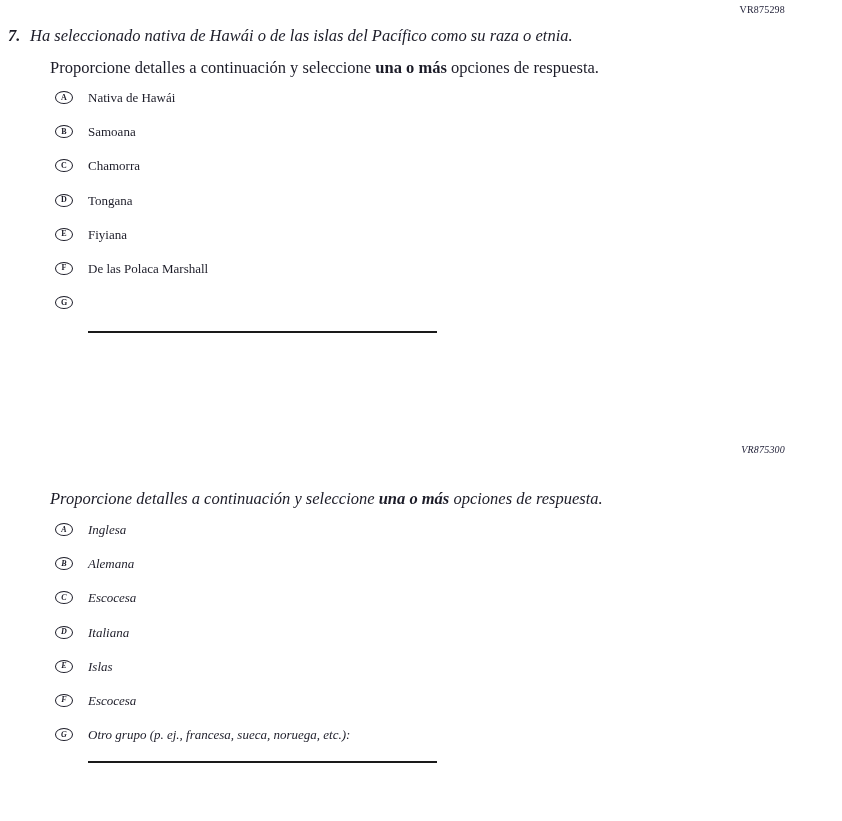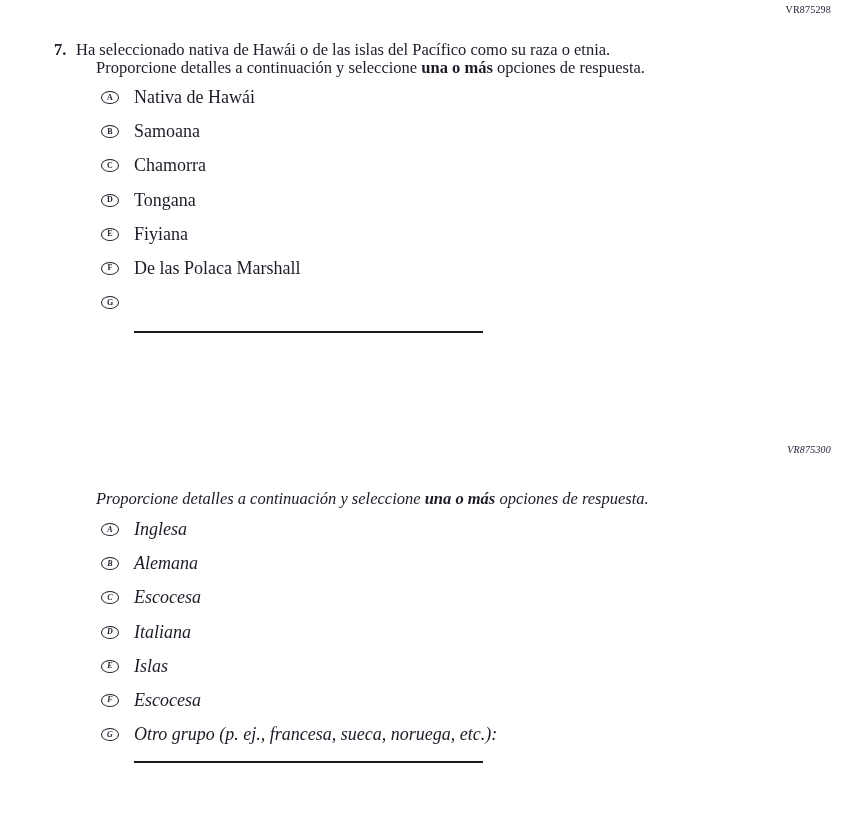--- a/index.html
+++ b/index.html
@@ -9,21 +9,20 @@
     height: 821px;
     position: relative;
     font-family: "Liberation Serif", "DejaVu Serif", serif;
     color: #1c1c28;
     overflow: hidden;
   }
   .question-block {
     position: absolute;
     left: 0;
     width: 792px;
-    margin-left: 46px;
   }
   #q7 { top: 0; height: 436px; }
   #q8 { top: 436px; height: 385px; font-style: italic; }
 
   .vr-code {
     position: absolute;
     right: 7px;
     font-size: 10px;
     letter-spacing: 0.2px;
     color: #23233a;
@@ -31,21 +30,21 @@
   #q7 .vr-code { top: 4px; }
   #q8 .vr-code { top: 8px; }
 
   .q-header {
     position: absolute;
     left: 8px;
     font-size: 16.5px;
     line-height: 19px;
     white-space: nowrap;
   }
-  #q7 .q-header { top: 40px; }
+  #q7 .q-header { top: 26px; font-style: italic; }
   #q8 .q-header { top: 21px; }
   .q-number {
     display: inline-block;
     width: 22px;
     font-weight: bold;
   }
   .q-prompt { }
 
   .q-instruction {
     position: absolute;
@@ -83,21 +82,21 @@
     border: 1.4px solid #1c1c28;
     border-radius: 50%;
     font-size: 8px;
     font-weight: bold;
     line-height: 1;
     margin-right: 15px;
     flex: 0 0 auto;
     cursor: pointer;
   }
   .option-label {
-    font-size: 18px;
+    font-size: 13px;
     line-height: 17px;
   }
   .answer-line {
     position: absolute;
     left: 88px;
     width: 349px;
     height: 2px;
     background: #1a1a1a;
   }
   #q7 .answer-line { top: 331px; }

